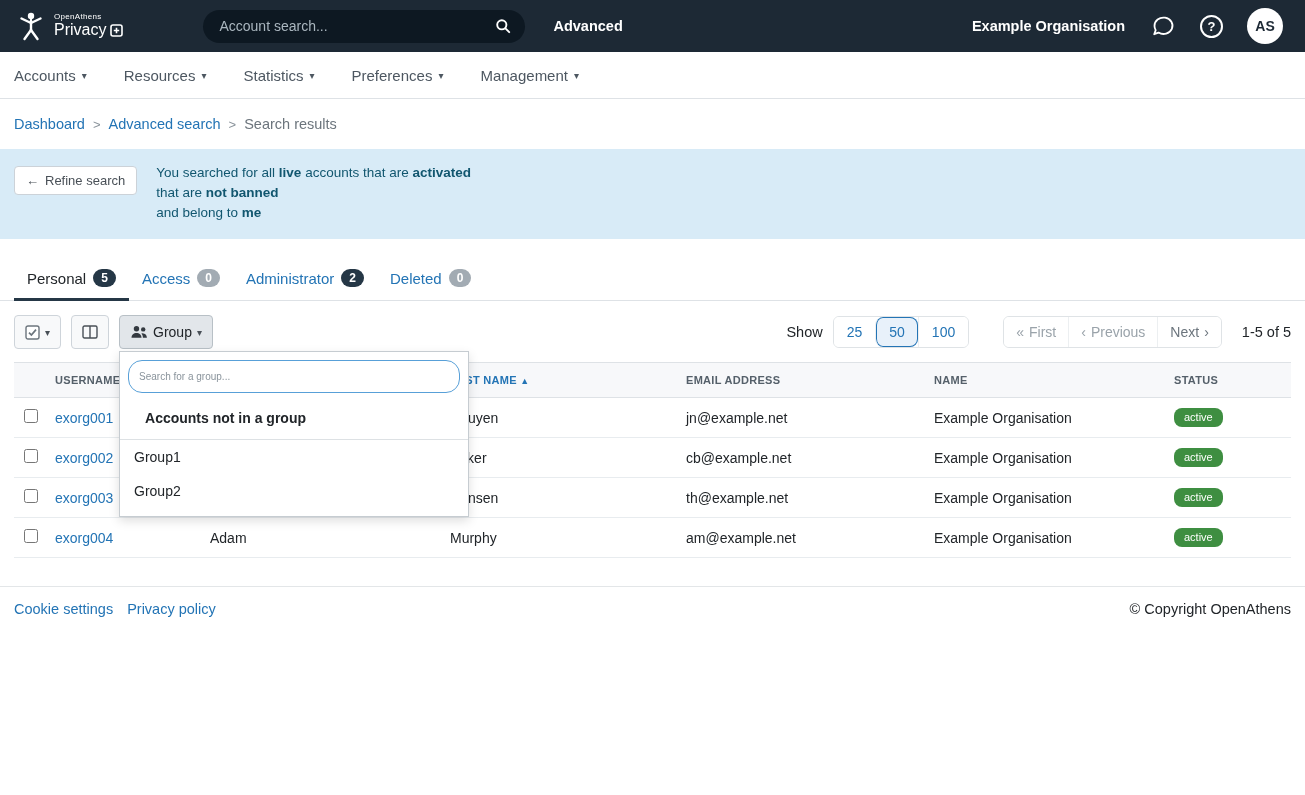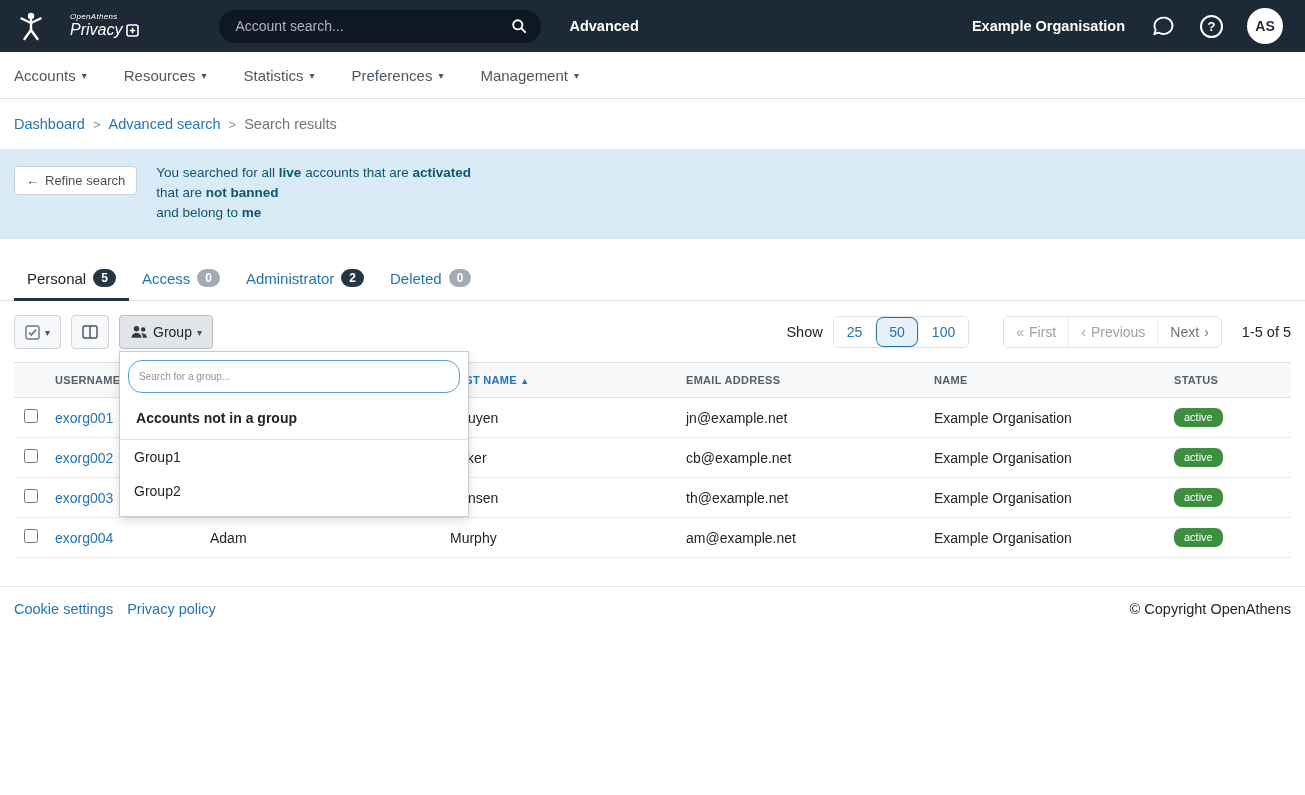--- a/index.html
+++ b/index.html
@@ -14,21 +14,21 @@
   a { text-decoration: none; cursor: pointer; }
 
   
   .topbar {
     height: 52px;
     background: #1d2935;
     display: flex;
     align-items: center;
     padding: 0 22px 0 14px;
   }
-  .logo { display: flex; align-items: center; gap: 22px; cursor: pointer; font-style: italic; }
+  .logo { display: flex; align-items: center; gap: 6px; cursor: pointer; }
   .logo-text { color: #fff; line-height: 1.05; }
   .logo-top { font-size: 8px; letter-spacing: 0.3px; }
   .logo-bottom { font-size: 16px; display: flex; align-items: center; gap: 4px; }
   .search-pill {
     margin-left: 80px;
     width: 322px;
     height: 33px;
     background: #0d1822;
     border-radius: 17px;
     display: flex;
@@ -157,21 +157,21 @@
     z-index: 40;
     padding-bottom: 8px;
   }
   .dropdown-search { padding: 8px; }
   .dropdown-search input {
     width: 100%; height: 33px; border: 1px solid #58a0d8; border-radius: 14px;
     padding: 0 10px; font-size: 10px; font-family: inherit; outline: none; color: #212529;
   }
   .dropdown-search input::placeholder { color: #8a949c; }
   .dd-item-bold {
-    font-weight: 700; padding: 9px 14px 13px 16px; color: #212529;
+    font-weight: 700; padding: 9px 14px 13px 25px; color: #212529;
     border-bottom: 1px solid #dde1e4; cursor: pointer; font-size: 14px;
   }
   .dd-item { padding: 9px 14px; color: #212529; cursor: pointer; font-size: 14px; }
   .dd-item:first-of-type { margin-top: 8px; }
 
   
   .results-table {
     margin: 13px 14px 0 14px;
     width: 1277px;
     border-collapse: collapse;

